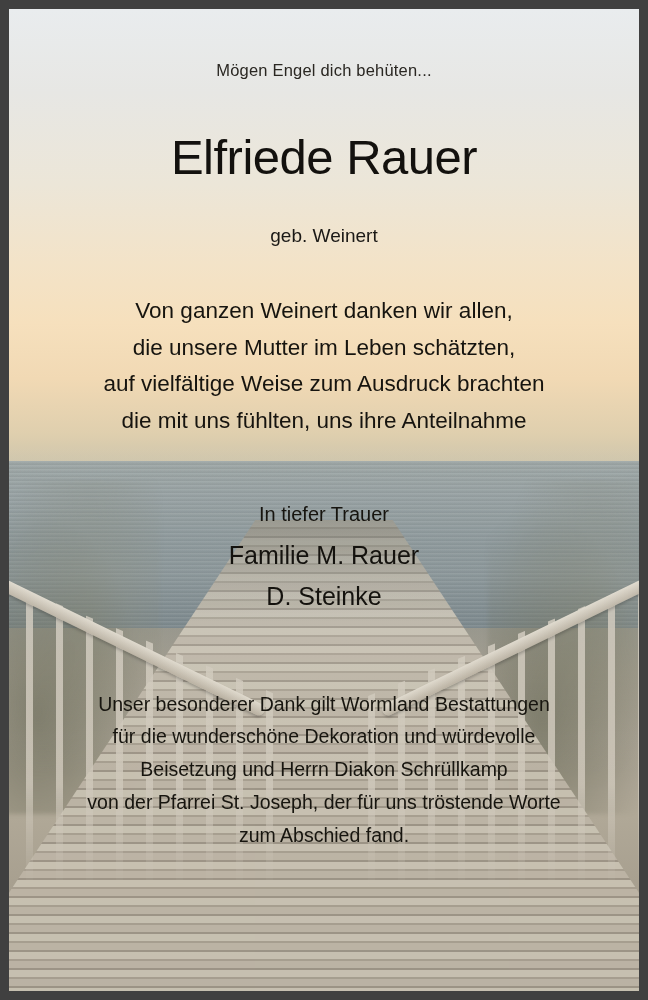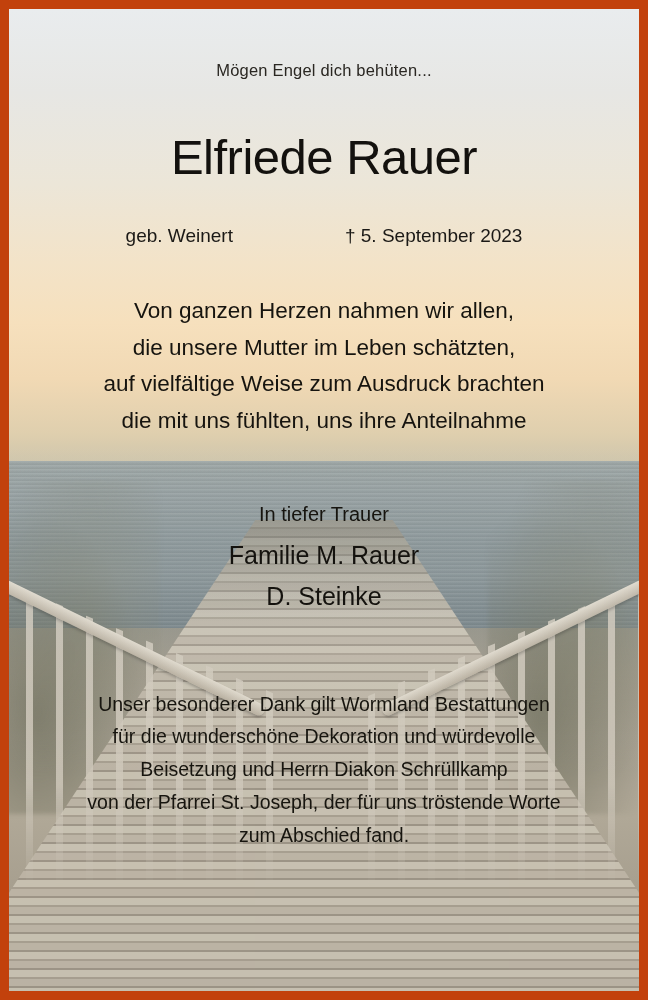--- a/index.html
+++ b/index.html
@@ -12,21 +12,21 @@
     height: 1000px;
     font-family: "Liberation Sans", sans-serif;
     overflow: hidden;
   }
 
   .obituary {
     position: relative;
     width: 648px;
     height: 1000px;
     box-sizing: border-box;
-    border: 9px solid #c2410c;
+    border: 9px solid #404040;
     overflow: hidden;
     background: #e8e7e2;
   }
 
   
   .bg {
     position: absolute;
     inset: 0;
     z-index: 0;
   }
@@ -266,25 +266,24 @@
   </div>
 
   <div class="content">
 
     <p class="motto">Mögen Engel dich behüten...</p>
 
     <h1 class="name">Elfriede Rauer</h1>
 
     <div class="dates">
       <span class="birth">geb. Weinert</span>
-      <span class="death">† 5. September 2023</span>
     </div>
 
     <div class="thanks">
-      <div>Von ganzen Herzen nahmen wir allen,</div>
+      <div>Von ganzen Weinert danken wir allen,</div>
       <div>die unsere Mutter im Leben schätzten,</div>
       <div>auf vielfältige Weise zum Ausdruck brachten</div>
       <div>die mit uns fühlten, uns ihre Anteilnahme</div>
     </div>
 
     <p class="mourners-intro">In tiefer Trauer</p>
     <div class="mourners">
       <div>Familie M. Rauer</div>
       <div>D. Steinke</div>
     </div>

